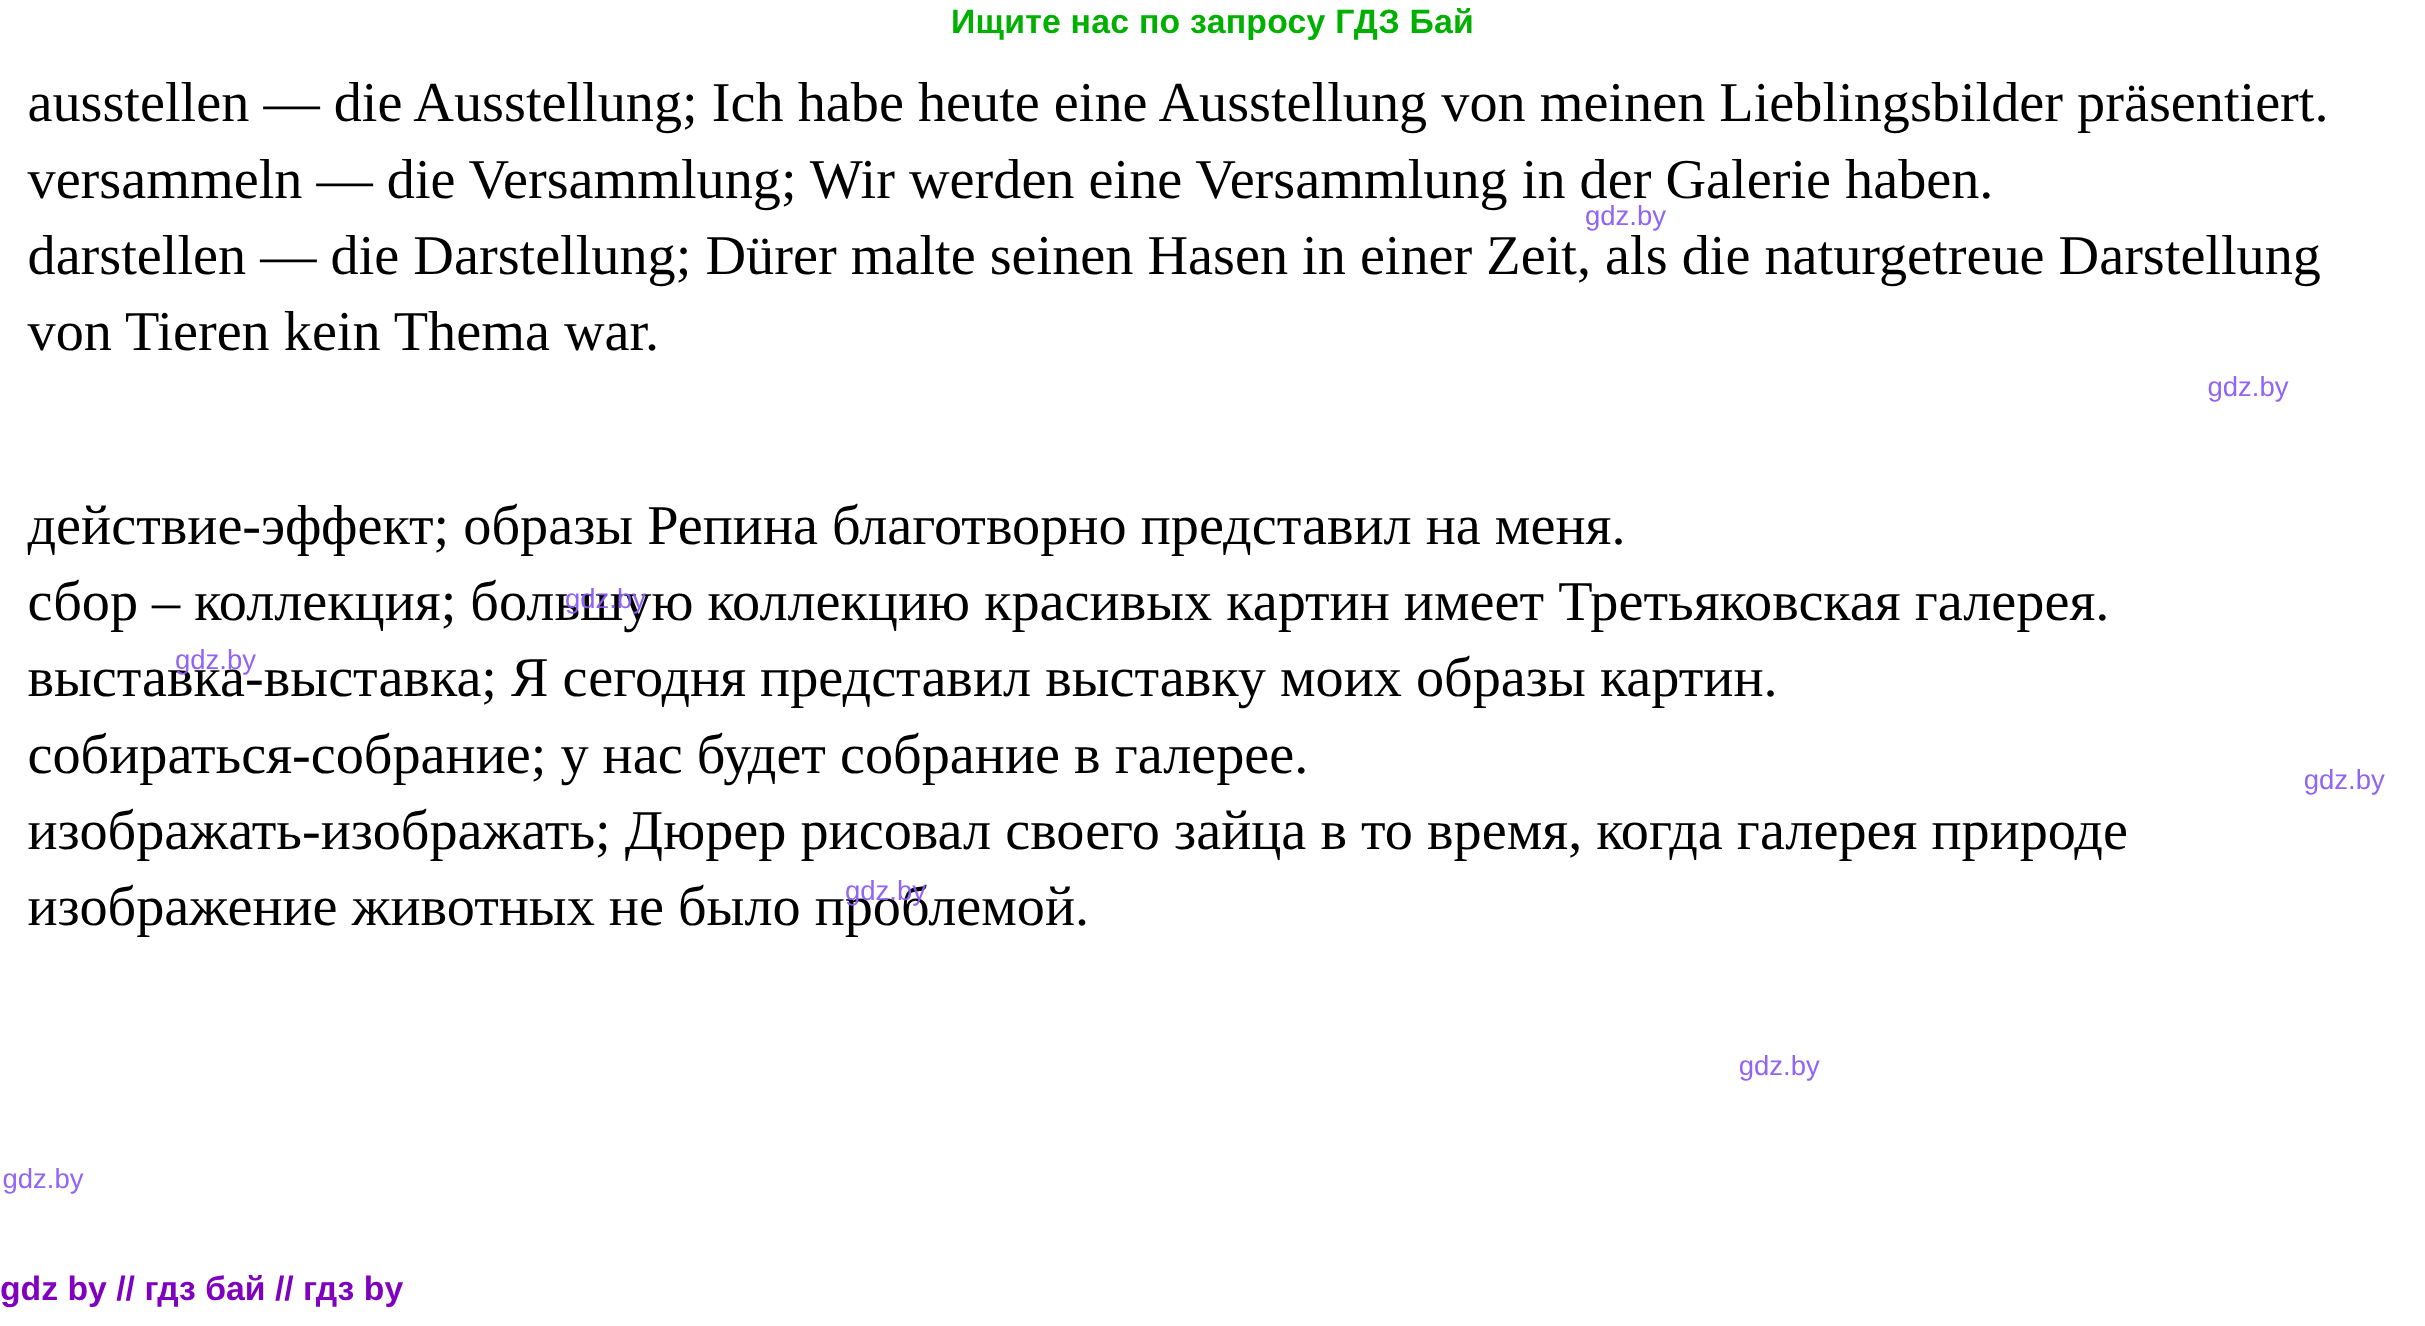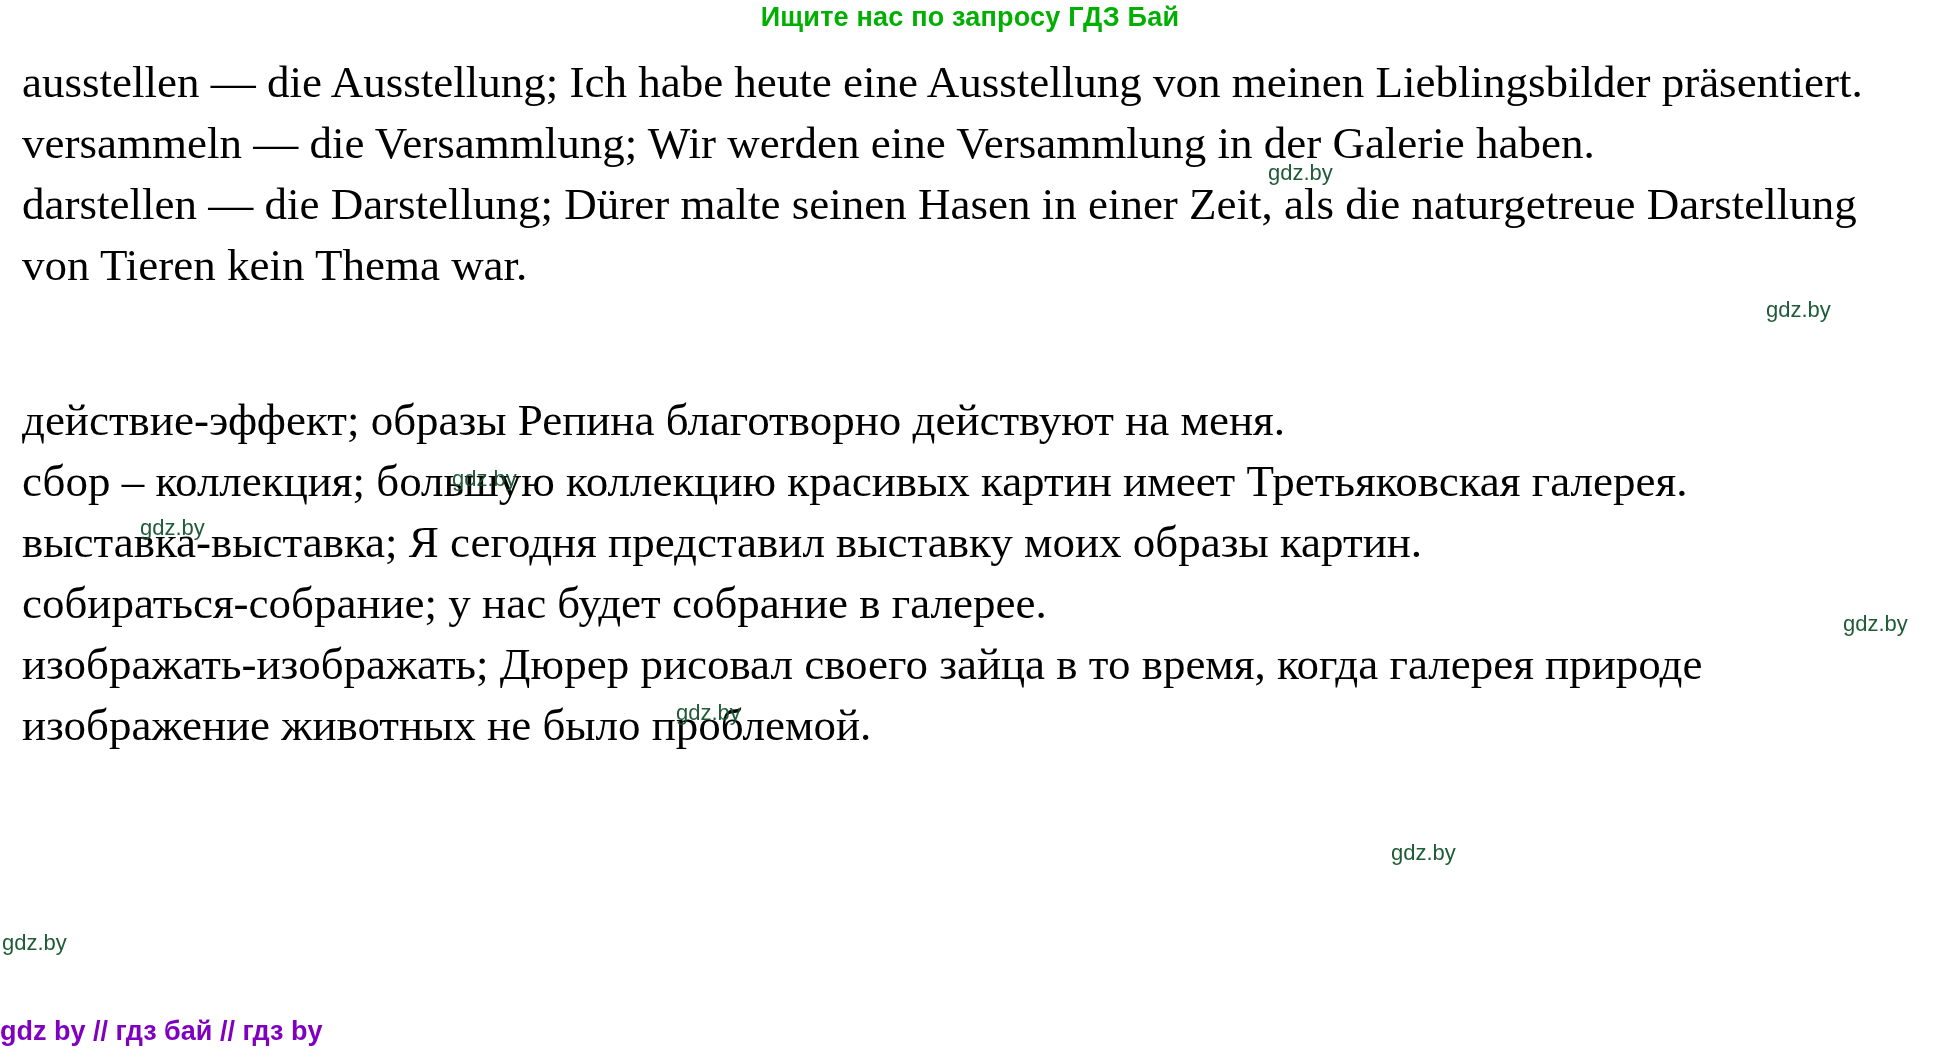--- a/index.html
+++ b/index.html
@@ -61,21 +61,21 @@
     width: 1940px;
     text-align: left;
     color: #8000c0;
     font-family: "Liberation Sans", sans-serif;
     font-weight: bold;
     font-size: 27px;
   }
 
   .wm {
     position: absolute;
-    color: #14532d;
+    color: #8b5cf6;
     font-family: "Liberation Sans", sans-serif;
     font-size: 22px;
     font-weight: normal;
     white-space: nowrap;
     opacity: 0.95;
   }
 </style>
 </head>
 <body>
 
@@ -84,21 +84,21 @@
   <div class="header-note">Ищите нас по запросу ГДЗ Бай</div>
 
   <div class="body-text">
 
     <p class="para">ausstellen — die Ausstellung; Ich habe heute eine Ausstellung von meinen Lieblingsbilder präsentiert.</p>
     <p class="para">versammeln — die Versammlung; Wir werden eine Versammlung in der Galerie haben.</p>
     <p class="para">darstellen — die Darstellung; Dürer malte seinen Hasen in einer Zeit, als die naturgetreue Darstellung von Tieren kein Thema war.</p>
 
     <div class="block-gap"></div>
 
-    <p class="para">действие-эффект; образы Репина благотворно действуют на меня.</p>
+    <p class="para">действие-эффект; образы Репина благотворно представил на меня.</p>
     <p class="para">сбор – коллекция; большую коллекцию красивых картин имеет Третьяковская галерея.</p>
     <p class="para">выставка-выставка; Я сегодня представил выставку моих образы картин.</p>
     <p class="para">собираться-собрание; у нас будет собрание в галерее.</p>
     <p class="para">изображать-изображать; Дюрер рисовал своего зайца в то время, когда галерея природе изображение животных не было проблемой.</p>
 
   </div>
 
   <div id="watermark-layer">
       <div class="wm" style="left: 1268px; top: 160px;">gdz.by</div>
       <div class="wm" style="left: 1766px; top: 297px;">gdz.by</div>

